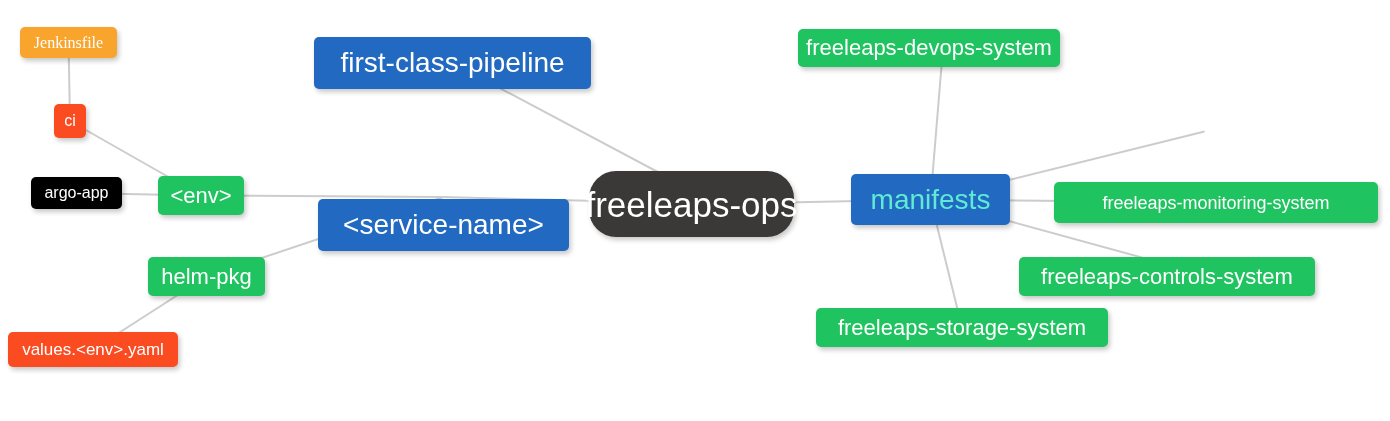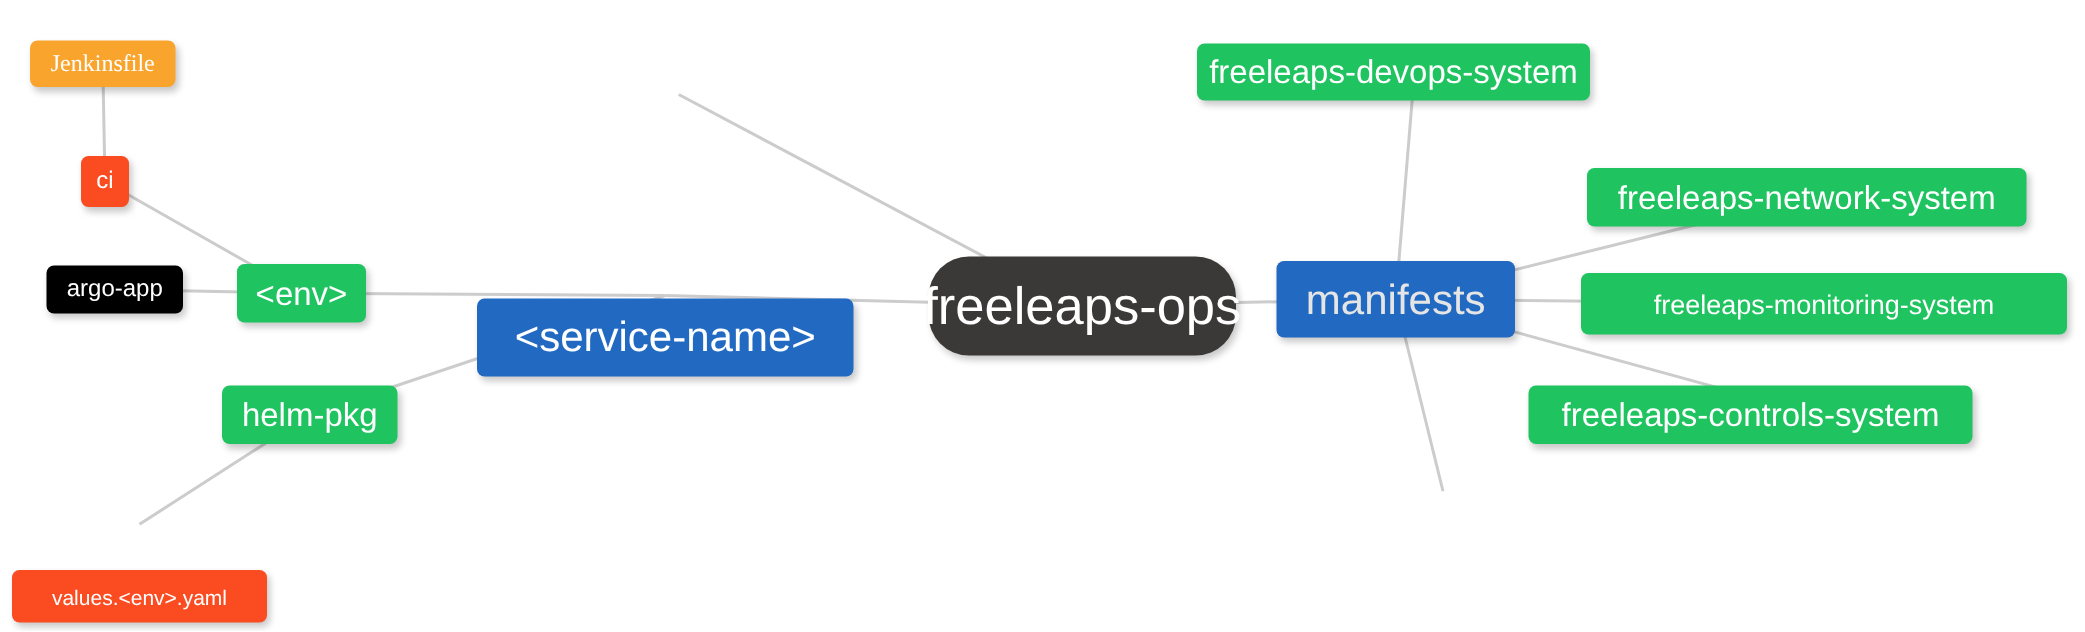--- a/index.html
+++ b/index.html
@@ -57,21 +57,22 @@
       <line x1="930.5" y1="199.5" x2="1204.5" y2="131.5" stroke="#cccccc" stroke-width="2"></line>
       <line x1="930.5" y1="199.5" x2="1216" y2="202.5" stroke="#cccccc" stroke-width="2"></line>
       <line x1="930.5" y1="199.5" x2="1211" y2="276.5" stroke="#cccccc" stroke-width="2"></line>
       <line x1="930.5" y1="199.5" x2="962" y2="327.5" stroke="#cccccc" stroke-width="2"></line>
     </svg>
 <div class="node" style="left: 20px; top: 27px; width: 97px; height: 31px; font-size: 16px; background: rgb(249, 164, 45); color: rgb(255, 255, 255); font-family: Liberation Serif, serif;">Jenkinsfile</div>
     <div class="node" style="left: 54px; top: 104px; width: 32px; height: 34px; font-size: 16px; background: rgb(250, 75, 33); color: rgb(255, 255, 255);">ci</div>
     <div class="node" style="left: 31px; top: 177px; width: 91px; height: 32px; font-size: 16px; background: #000000; color: rgb(255, 255, 255);">argo-app</div>
     <div class="node" style="left: 158px; top: 176px; width: 86px; height: 39px; font-size: 22px; background: rgb(31, 195, 95); color: rgb(255, 255, 255);">&lt;env&gt;</div>
     <div class="node" style="left: 148px; top: 257px; width: 117px; height: 39px; font-size: 22px; background: rgb(31, 195, 95); color: rgb(255, 255, 255);">helm-pkg</div>
-    <div class="node" style="left: 8px; top: 332px; width: 170px; height: 35px; font-size: 14px; background: rgb(250, 75, 33); color: rgb(255, 255, 255); margin-top: 48px;">values.&lt;env&gt;.yaml</div>
+    <div class="node" style="left: 8px; top: 332px; width: 170px; height: 35px; font-size: 17px; background: rgb(250, 75, 33); color: rgb(255, 255, 255);">values.&lt;env&gt;.yaml</div>
+    <div class="node" style="left: 314px; top: 37px; width: 277px; height: 52px; font-size: 28px; background: rgb(33, 105, 193); color: rgb(255, 255, 255);">first-class-pipeline</div>
     <div class="node" style="left: 318px; top: 171px; width: 251px; height: 52px; font-size: 28px; background: rgb(33, 105, 193); color: rgb(255, 255, 255); margin-top: 28px;">&lt;service-name&gt;</div>
-    <div class="node" style="left: 619px; top: 171px; width: 205px; height: 66px; font-size: 35px; background: rgb(59, 56, 56); color: rgb(255, 255, 255); border-radius: 27px;">freeleaps-ops</div>
-    <div class="node" style="left: 851px; top: 174px; width: 159px; height: 51px; font-size: 28px; background: rgb(33, 105, 193); color: #e5e5e5;">manifests</div>
+    <div class="node" style="left: 589px; top: 171px; width: 205px; height: 66px; font-size: 35px; background: rgb(59, 56, 56); color: rgb(255, 255, 255); border-radius: 27px;">freeleaps-ops</div>
+    <div class="node" style="left: 851px; top: 174px; width: 159px; height: 51px; font-size: 28px; background: rgb(33, 105, 193); color: #5eead4;">manifests</div>
     <div class="node" style="left: 798px; top: 29px; width: 262px; height: 38px; font-size: 22px; background: rgb(31, 195, 95); color: rgb(255, 255, 255);">freeleaps-devops-system</div>
-    <div class="node" style="left: 1058px; top: 112px; width: 293px; height: 39px; font-size: 22px; background: rgb(31, 195, 95); color: rgb(255, 255, 255);">freeleaps-network-system</div>
     <div class="node" style="left: 1054px; top: 182px; width: 324px; height: 41px; font-size: 18px; background: rgb(31, 195, 95); color: rgb(255, 255, 255);">freeleaps-monitoring-system</div>
     <div class="node" style="left: 1019px; top: 257px; width: 296px; height: 39px; font-size: 22px; background: rgb(31, 195, 95); color: rgb(255, 255, 255);">freeleaps-controls-system</div>
+    <div class="node" style="left: 816px; top: 308px; width: 292px; height: 39px; font-size: 22px; background: rgb(31, 195, 95); color: rgb(255, 255, 255);">freeleaps-storage-system</div>
   </div>
 
 </body></html>

